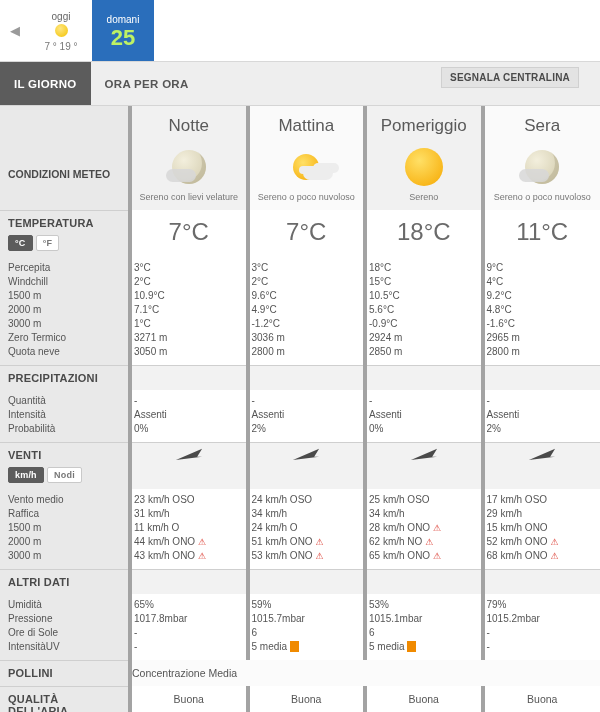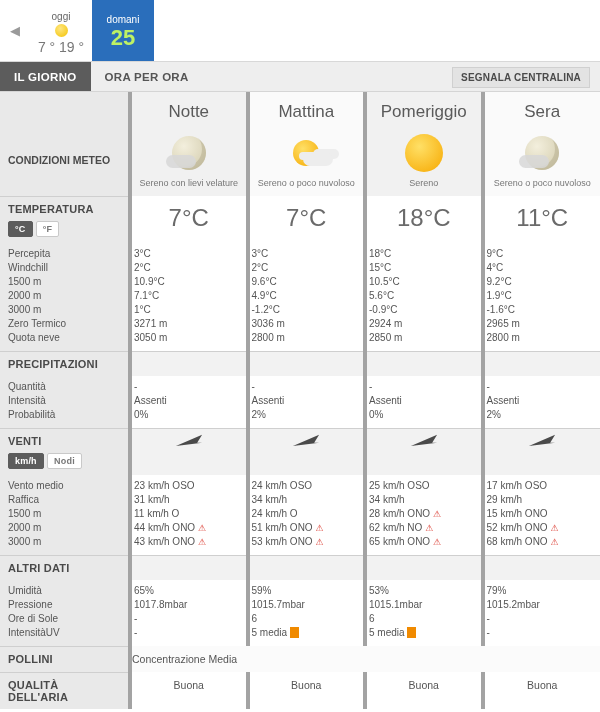--- a/index.html
+++ b/index.html
@@ -30,58 +30,58 @@
   }
   .day-cell {
     width: 62px;
     display: flex; flex-direction: column; align-items: center; justify-content: center;
     font-size: 10px;
     color: #555;
     padding-top: 2px;
   }
   .day-cell .dname { font-size: 10px; color: #666; line-height: 12px; }
   .day-cell .dicon { line-height: 14px; font-size: 13px; }
-  .day-cell .dtemp { font-size: 14px; color: #777; line-height: 12px; }
+  .day-cell .dtemp { font-size: 10px; color: #777; line-height: 12px; }
   .day-cell.sel {
     background: #2a6ebb;
     color: #fff;
   }
   .day-cell.sel .dname { color: #fff; font-size: 10px; }
   .day-cell.sel .dnum { color: #bef264; font-size: 22px; font-weight: bold; line-height: 24px; }
   .sun-mini {
     width: 13px; height: 13px; border-radius: 50%;
     background: radial-gradient(circle at 40% 35%, #ffe680, #f2c200);
     display: inline-block;
     margin: 1px 0;
   }
 
   
   .tabs {
-    height: 30px;
+    height: 44px;
     background: #eeeeee;
     display: flex;
     align-items: stretch;
     border-bottom: 1px solid #d5d5d5;
     position: relative;
   }
   .tab {
     padding: 0 14px;
     display: flex; align-items: center;
     font-size: 11.5px;
     font-weight: bold;
     color: #555;
     letter-spacing: .3px;
   }
   .tab.active {
     background: #5c5c5c;
     color: #ffffff;
   }
   .segnala {
     position: absolute;
-    right: 10px; top: 5px;
+    right: 21px; top: 5px;
     background: #e3e3e3;
     color: #4a4a4a;
     font-size: 10px;
     font-weight: bold;
     padding: 4px 8px;
     border: 1px solid #d0d0d0;
     letter-spacing: .2px;
   }
 
   
@@ -345,21 +345,21 @@
         <div>10.5°C</div>
         <div>5.6°C</div>
         <div>-0.9°C</div>
         <div>2924 m</div>
         <div>2850 m</div>
       </td>
       <td class="valcol colsep">
         <div>9°C</div>
         <div>4°C</div>
         <div>9.2°C</div>
-        <div>1.9°C</div>
+        <div>4.8°C</div>
         <div>-1.6°C</div>
         <div>2965 m</div>
         <div>2800 m</div>
       </td>
     </tr>
 
     <tr>
       <td class="rowlabel">PRECIPITAZIONI</td>
       <td class="sect-cell colsep">&nbsp;</td>
       <td class="sect-cell colsep">&nbsp;</td>

